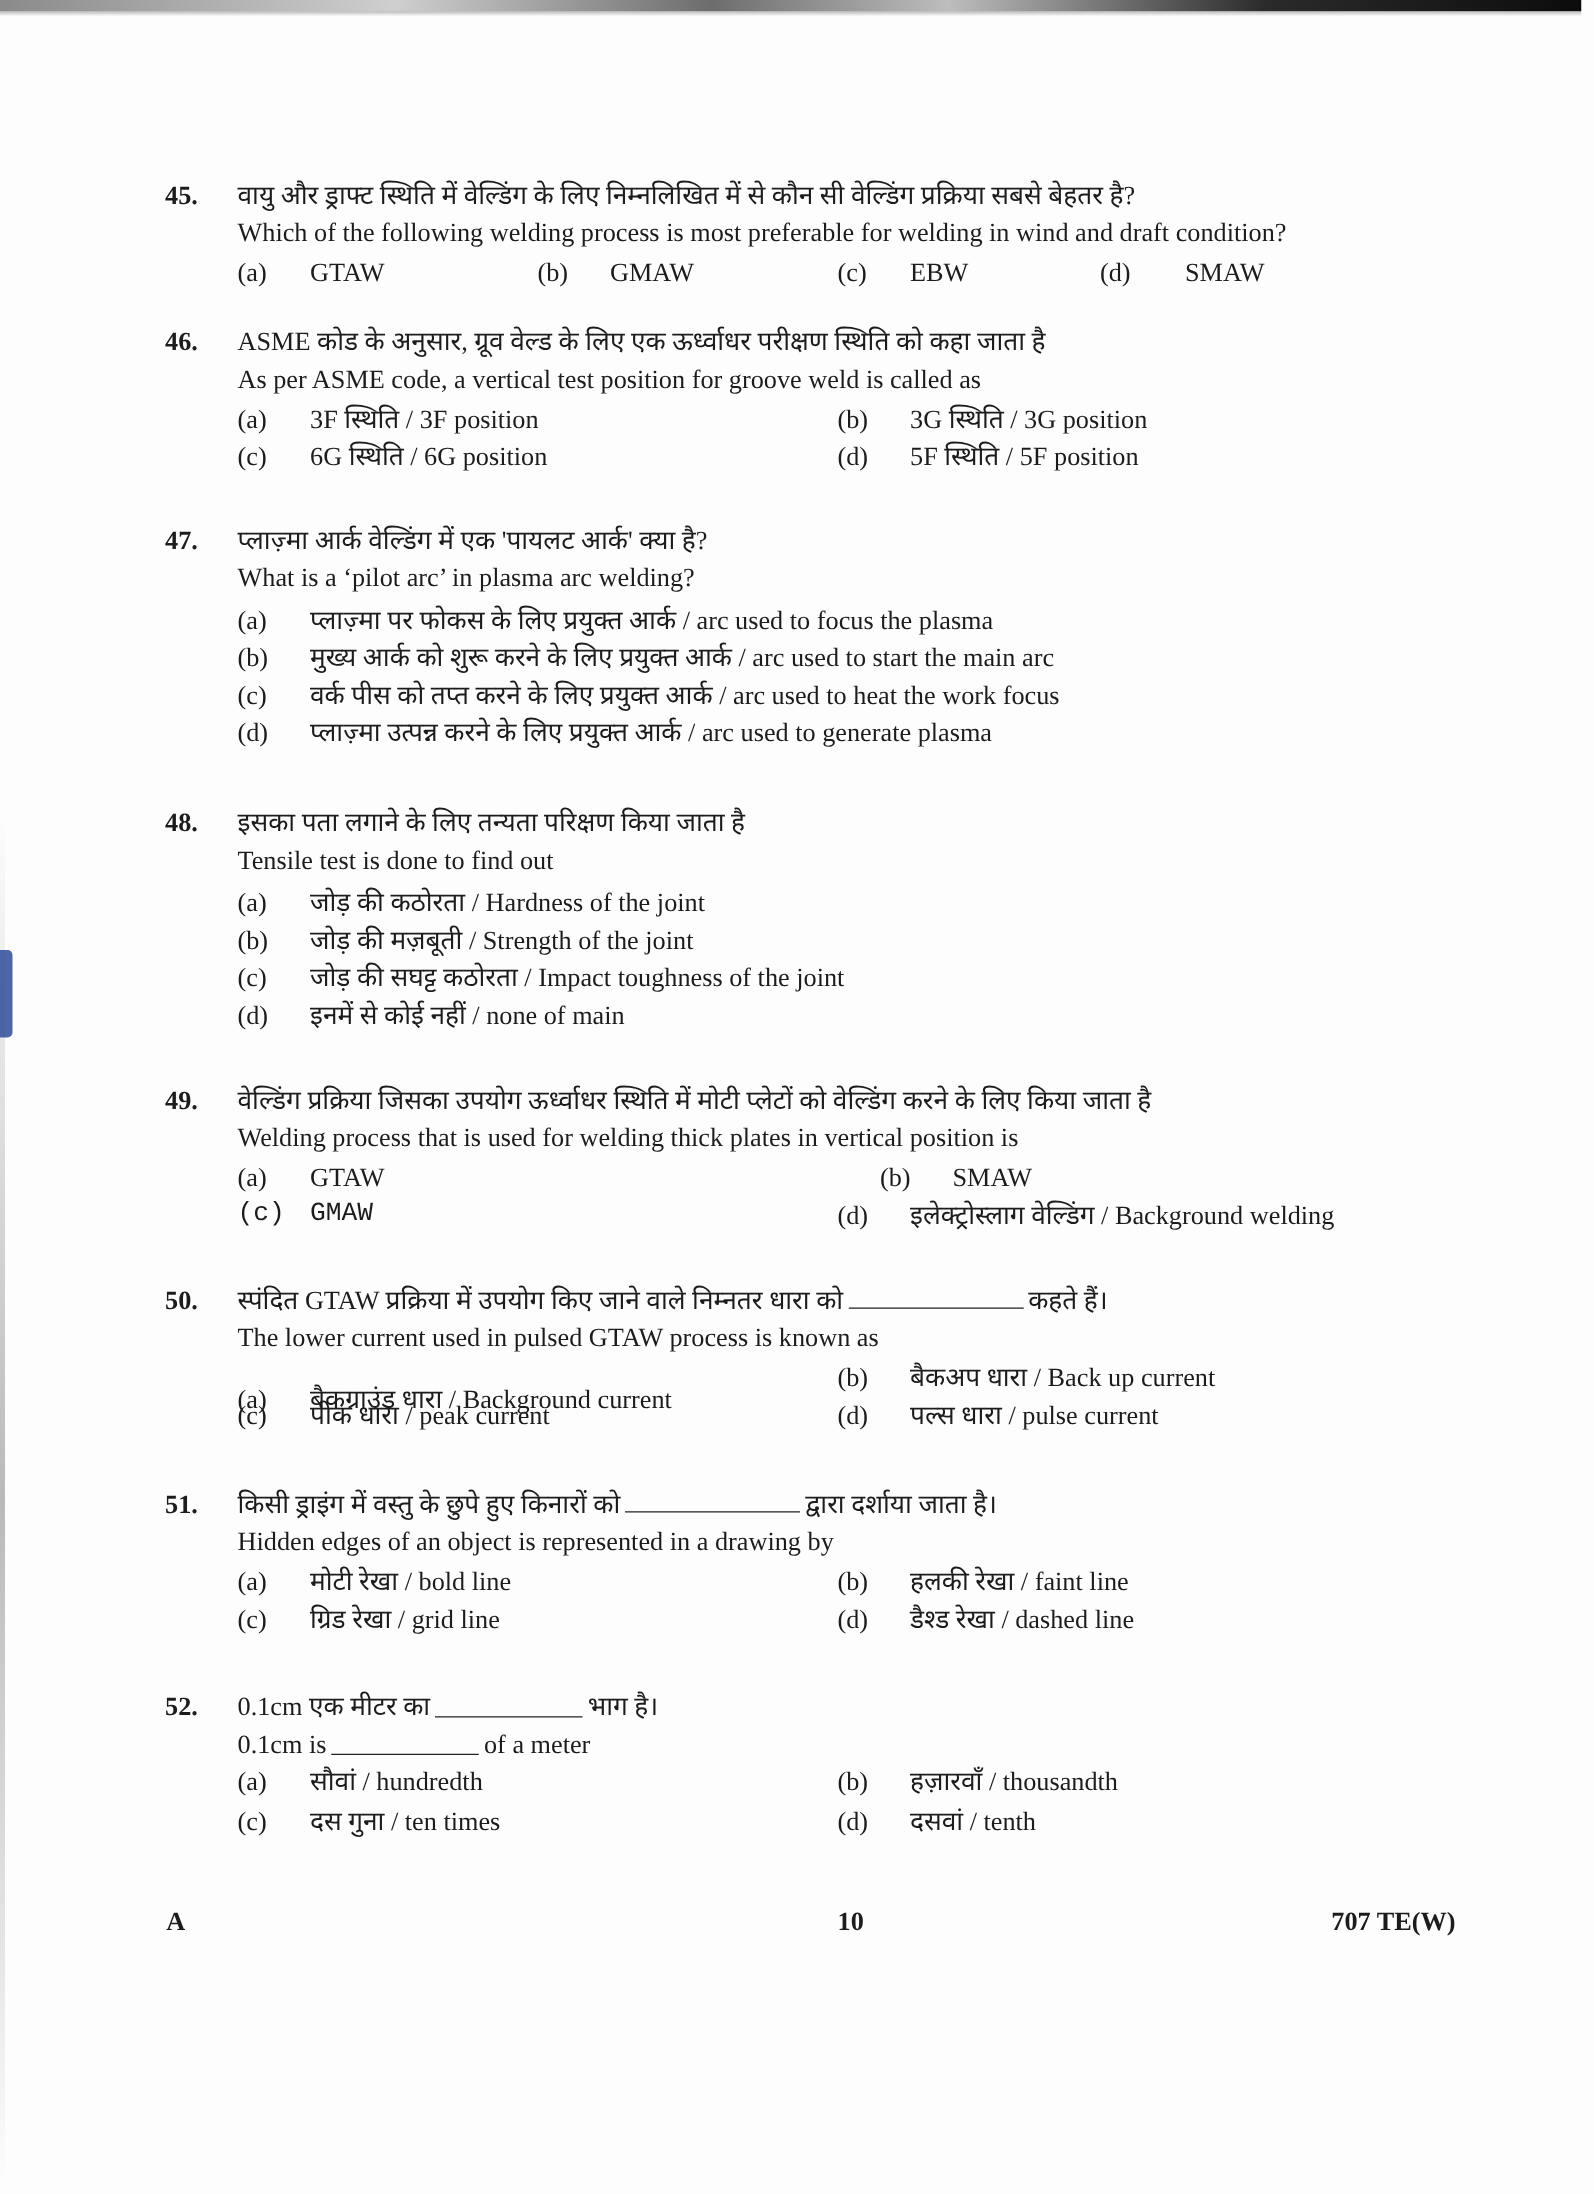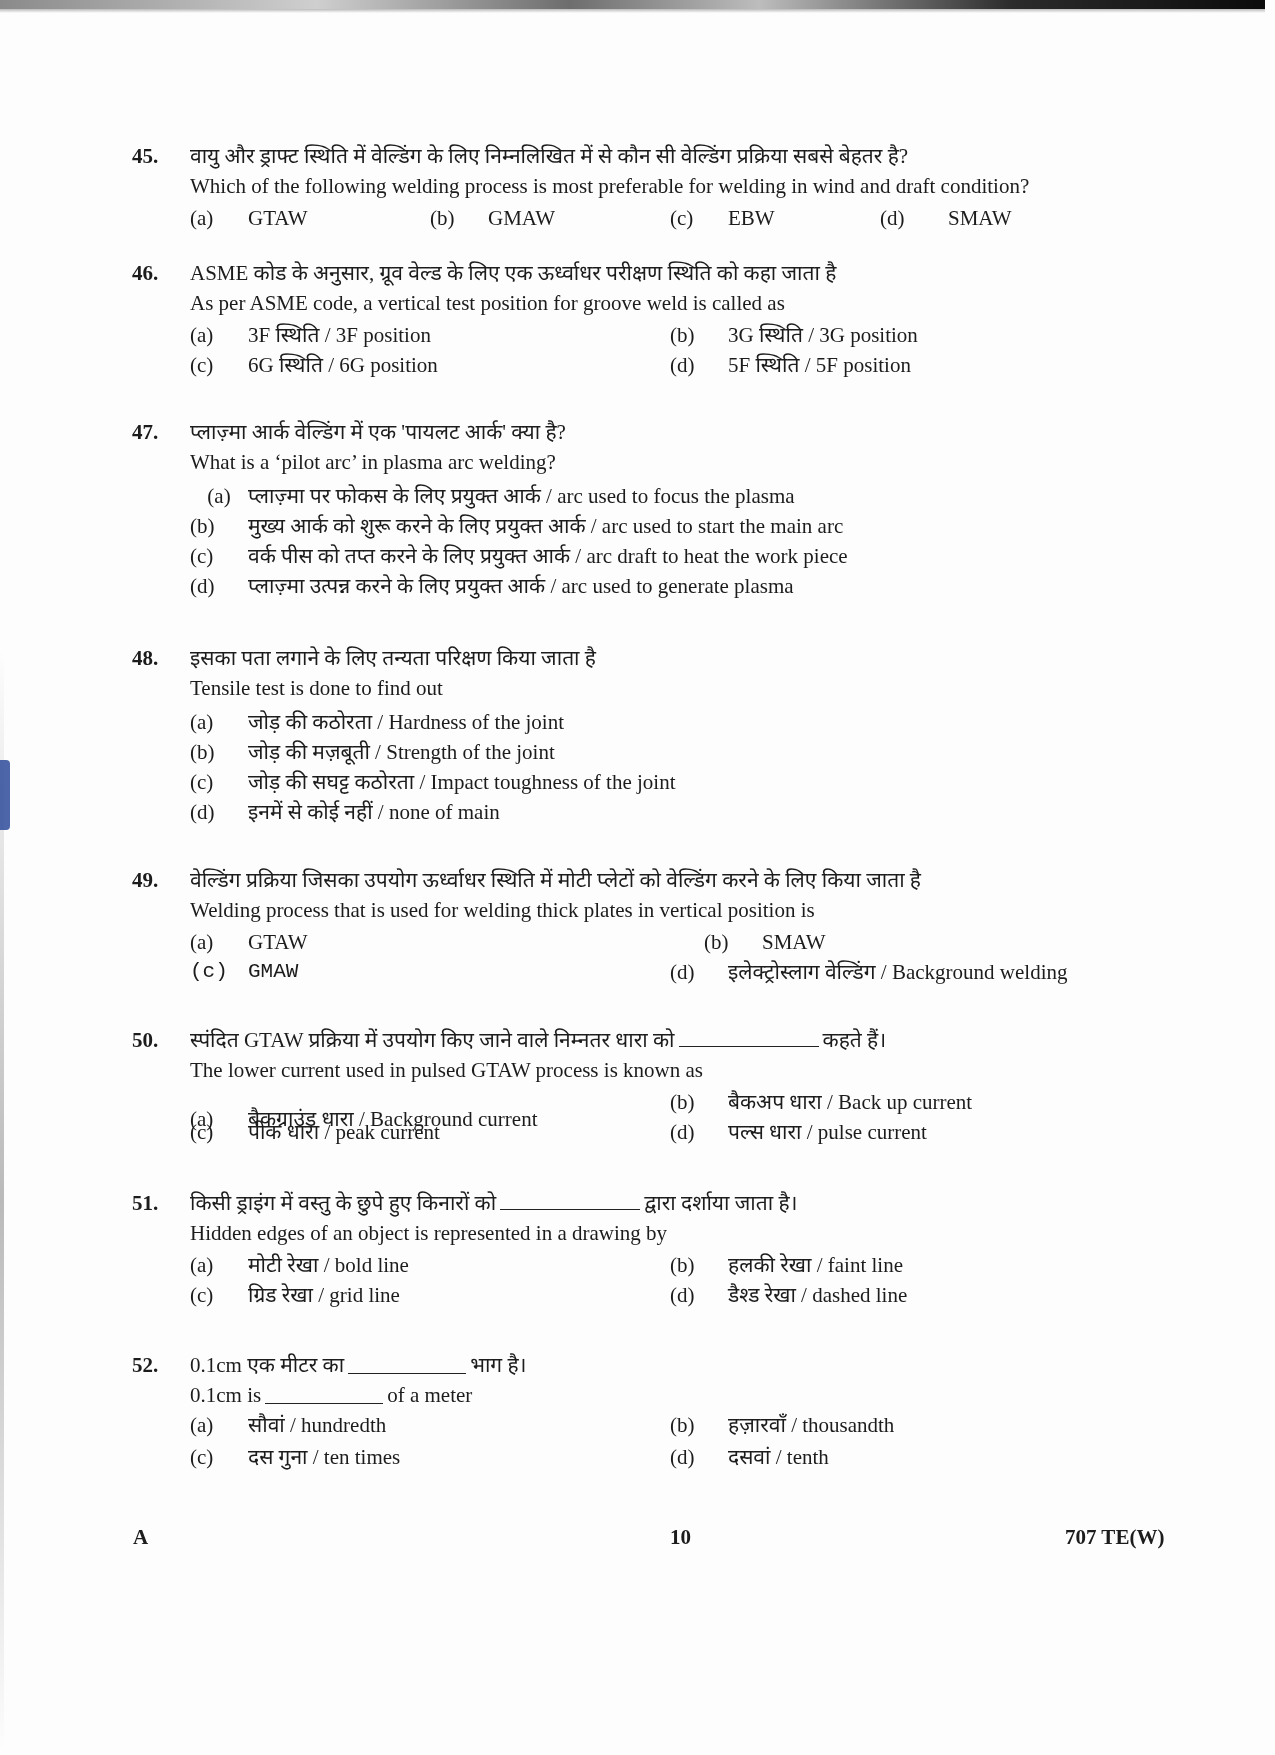--- a/index.html
+++ b/index.html
@@ -59,23 +59,23 @@
   <div class="opt" style="left:58px; top:62px;"><span class="lbl">(a)</span><span>3F स्थिति / 3F position</span></div>
   <div class="opt" style="left:538px; top:62px;"><span class="lbl">(b)</span><span>3G स्थिति / 3G position</span></div>
   <div class="opt" style="left:58px; top:92px;"><span class="lbl">(c)</span><span>6G स्थिति / 6G position</span></div>
   <div class="opt" style="left:538px; top:92px;"><span class="lbl">(d)</span><span>5F स्थिति / 5F position</span></div>
 </div>
 
 <div class="question" style="top:417px;">
   <span class="qnum">47.</span>
   <div class="qline" style="top:0;">प्लाज़्मा आर्क वेल्डिंग में एक 'पायलट आर्क' क्या है?</div>
   <div class="qline" style="top:30px;">What is a ‘pilot arc’ in plasma arc welding?</div>
-  <div class="opt" style="left:58px; top:64px;text-align:center;"><span class="lbl">(a)</span><span>प्लाज़्मा पर फोकस के लिए प्रयुक्त आर्क / arc used to focus the plasma</span></div>
+  <div class="opt" style="left:58px; top:64px;"><span class="lbl">(a)</span><span>प्लाज़्मा पर फोकस के लिए प्रयुक्त आर्क / arc used to focus the plasma</span></div>
   <div class="opt" style="left:58px; top:94px;"><span class="lbl">(b)</span><span>मुख्य आर्क को शुरू करने के लिए प्रयुक्त आर्क / arc used to start the main arc</span></div>
-  <div class="opt" style="left:58px; top:124px;"><span class="lbl">(c)</span><span>वर्क पीस को तप्त करने के लिए प्रयुक्त आर्क / arc draft to heat the work piece</span></div>
+  <div class="opt" style="left:58px; top:124px;"><span class="lbl">(c)</span><span>वर्क पीस को तप्त करने के लिए प्रयुक्त आर्क / arc used to heat the work focus</span></div>
   <div class="opt" style="left:58px; top:154px;"><span class="lbl">(d)</span><span>प्लाज़्मा उत्पन्न करने के लिए प्रयुक्त आर्क / arc used to generate plasma</span></div>
 </div>
 
 <div class="question" style="top:643px;">
   <span class="qnum">48.</span>
   <div class="qline" style="top:0;">इसका पता लगाने के लिए तन्यता परिक्षण किया जाता है</div>
   <div class="qline" style="top:30px;">Tensile test is done to find out</div>
   <div class="opt" style="left:58px; top:64px;"><span class="lbl">(a)</span><span>जोड़ की कठोरता / Hardness of the joint</span></div>
   <div class="opt" style="left:58px; top:94px;"><span class="lbl">(b)</span><span>जोड़ की मज़बूती / Strength of the joint</span></div>
   <div class="opt" style="left:58px; top:124px;"><span class="lbl">(c)</span><span>जोड़ की सघट्ट कठोरता / Impact toughness of the joint</span></div>

